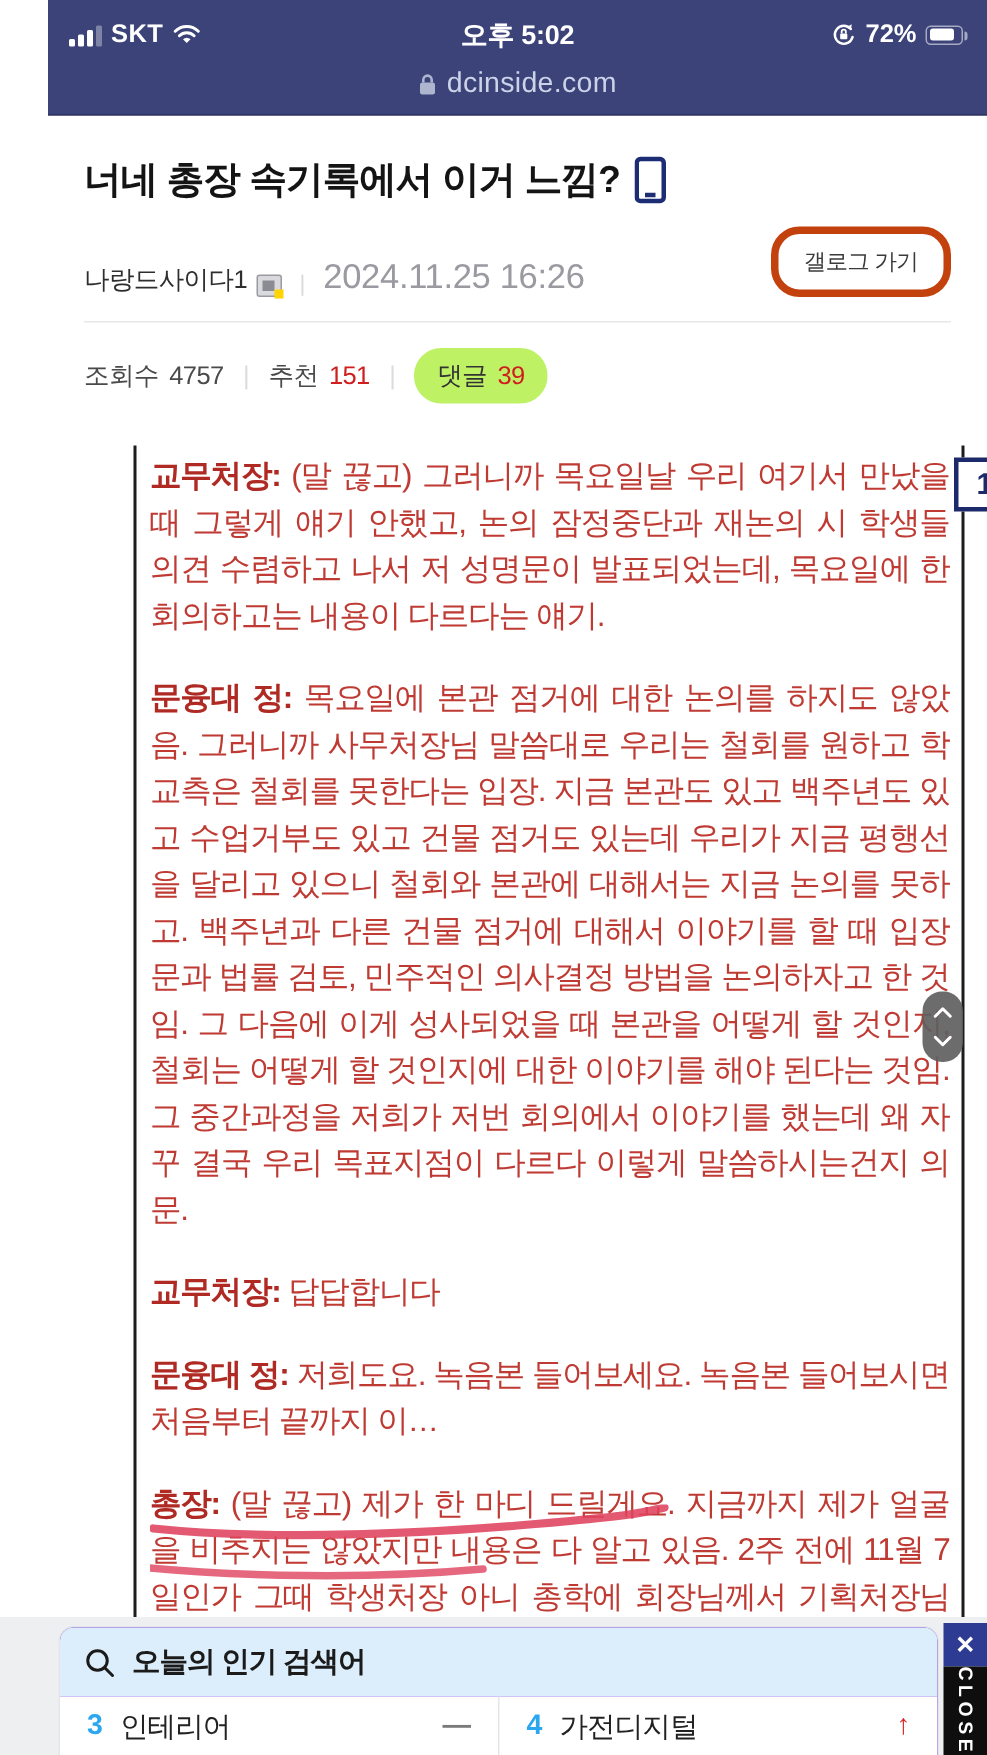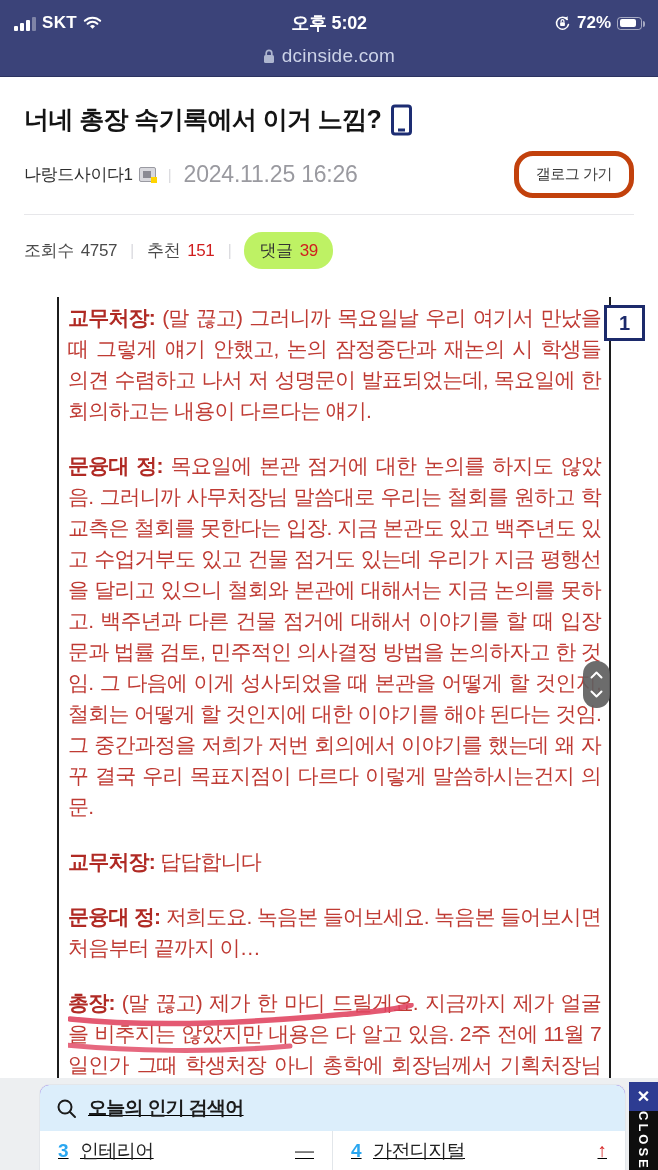--- a/index.html
+++ b/index.html
@@ -1,17 +1,17 @@
 <!DOCTYPE html>
 <html><head>
 <meta charset="utf-8">
 <style>
   * { margin:0; padding:0; box-sizing:border-box; }
   body { font-family:"Liberation Sans", sans-serif; background:#fff; }
-  .screen { position:relative; width:658px; height:1170px; background:#fff; overflow:hidden; margin:0 auto; }
+  .screen { position:relative; width:658px; height:1170px; background:#fff; overflow:hidden; margin:0 auto;padding-left:32px; }
 
   
   .statusbar { background:#3b4379; height:77px; border-bottom:1px solid #2c3360; }
   .sb-row1 { position:relative; height:40px; display:flex; align-items:center; padding:6px 16px 0 14px; }
   .sb-left { display:flex; align-items:center; gap:6px; }
   .sigbars { display:flex; align-items:flex-end; gap:2px; height:15px; }
   .sigbars i { display:block; width:4px; border-radius:1px; background:#fff; }
   .sigbars i:nth-child(1){height:5px;} .sigbars i:nth-child(2){height:8px;}
   .sigbars i:nth-child(3){height:11px;} .sigbars i:nth-child(4){height:14px; background:rgba(255,255,255,.35);}
   .sb-carrier { color:#fff; font-size:17px; font-weight:600; letter-spacing:.3px; }
@@ -20,21 +20,21 @@
   .sb-batt-pct { color:#fff; font-size:17px; font-weight:700; }
   .battery { position:relative; width:25px; height:13px; border:1px solid rgba(255,255,255,.55); border-radius:3.5px; }
   .battery .fill { position:absolute; left:1.5px; top:1.5px; bottom:1.5px; width:70%; background:#fff; border-radius:2px; }
   .battery .nub { position:absolute; right:-4px; top:3.5px; width:2.5px; height:6px; background:rgba(255,255,255,.55); border-radius:0 2px 2px 0; }
   .sb-row2 { display:flex; align-items:center; justify-content:center; gap:7px; height:32px; }
   .sb-url { color:#ccd3e8; font-size:19px; letter-spacing:.2px; }
 
   
   .post-head { padding:26px 24px 0 24px; }
   .title { font-size:25px; font-weight:700; color:#141414; letter-spacing:-.6px; display:flex; align-items:center; gap:10px; }
-  .author-row { display:flex; align-items:center; margin-top:15px; padding-bottom:16px; border-bottom:1px solid #e7e7ea; }
+  .author-row { display:flex; align-items:flex-end; margin-top:15px; padding-bottom:16px; border-bottom:1px solid #e7e7ea; }
   .author { font-size:17px; color:#2e2e2e; letter-spacing:-.4px; }
   .gallog-ico { display:inline-block; position:relative; width:17px; height:15px; background:#d9d9de; border:1px solid #9a9aa2; border-radius:2px; margin-left:6px; }
   .gallog-ico::before{ content:""; position:absolute; left:3px; top:3px; width:8px; height:7px; background:#8b8b94; }
   .gallog-ico::after{ content:""; position:absolute; right:-2px; bottom:-2px; width:6px; height:6px; background:#ffd400; }
   .a-sep { color:#d9d9de; margin:0 12px; font-size:15px; }
   .post-date { font-size:23px; color:#9a9aa0; letter-spacing:-.2px; }
   .gallog-btn { margin-left:auto; border:5px solid #c2410c; border-radius:19px; background:#fff; color:#3a3a3a; font-size:15px; letter-spacing:-.5px; padding:9px 17px; cursor:pointer; font-family:inherit; }
 
   .stats-row { display:flex; align-items:center; padding:17px 24px 0 24px; font-size:17px; color:#4a4a4a; letter-spacing:-.4px;text-align:right; }
   .s-sep { color:#dcdce0; margin:0 13px; }
@@ -49,21 +49,21 @@
   .tp b { color:#b02a24; font-weight:700; }
   .tp-last { position:relative; margin-bottom:0; }
   .underline-svg { position:absolute; left:0; top:16px; pointer-events:none; }
   .page-badge { position:absolute; left:604px; top:8px; width:41px; height:36px; background:#fff; border:3px solid #1c2a6b;
     display:flex; align-items:center; justify-content:center; color:#1c2a6b; font-size:20px; font-weight:700; }
   .scroll-widget { position:absolute; left:583px; top:364px; width:27px; height:47px; background:rgba(95,95,95,.92); border-radius:13px;
     display:flex; flex-direction:column; align-items:center; justify-content:space-evenly; cursor:pointer; }
 
   
   .bottom-bg { position:absolute; left:0; top:1078px; width:658px; height:92px; background:#edeff1; }
-  .ad-card { position:absolute; left:40px; top:7px; width:585px; height:85px; border-radius:9px 9px 0 0; overflow:hidden; background:#6d28d9; box-shadow:0 0 0 1px #e3e6ea;text-decoration:underline; }
+  .ad-card { position:absolute; left:40px; top:7px; width:585px; height:85px; border-radius:9px 9px 0 0; overflow:hidden; background:#6d28d9; box-shadow:0 0 0 1px #e3e6ea; }
   .ad-head { display:flex; align-items:center; height:46px; background:#dceefb; padding:0 16px; cursor:pointer; }
   .ad-title { font-size:19px; font-weight:700; color:#1b1b1b; letter-spacing:-.7px; margin-left:11px; }
   .coupang-logo { margin-left:auto; font-size:27px; font-weight:700; letter-spacing:-1px; cursor:pointer; }
   .ad-row { display:flex; height:39px; background:#fff; }
   .ad-item { flex:1; display:flex; align-items:center; padding:0 18px; cursor:pointer; }
   .ad-item + .ad-item { border-left:1px solid #e2e6ea; }
   .ad-rank { color:#2ba7f0; font-size:19px; font-weight:700; width:22px; }
   .ad-kw { color:#222; font-size:19px; letter-spacing:-.6px; margin-left:0; }
   .ad-change { margin-left:auto; font-size:19px; font-weight:700; }
   .chg-flat { color:#7a7a7a; } .chg-up { color:#d92b2b; }

